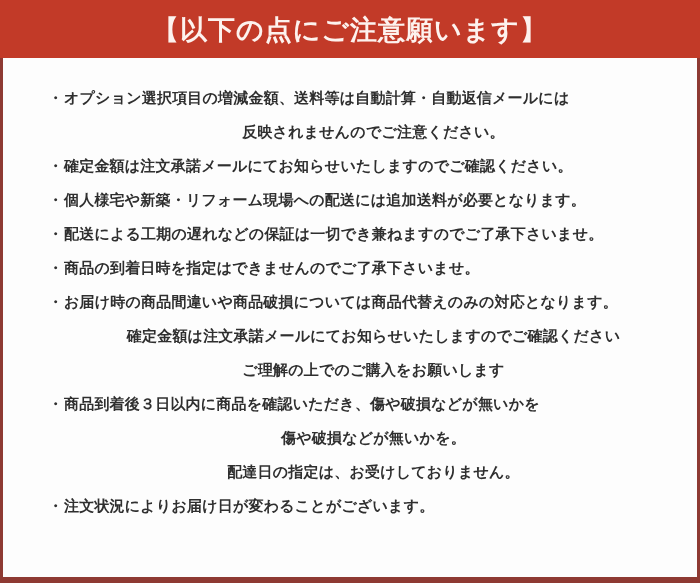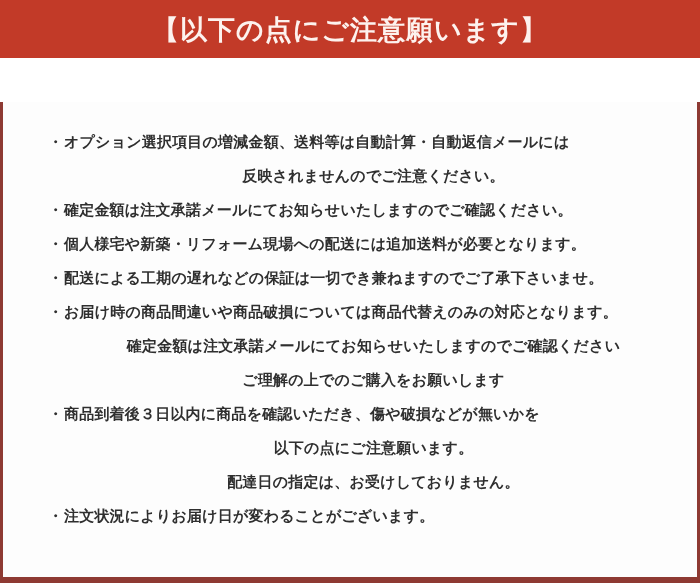--- a/index.html
+++ b/index.html
@@ -9,21 +9,20 @@
     --body-text:#2f2f2f;
     --body-bg:#fdfdfd;
   }
   html,body{margin:0;padding:0;background:#ffffff;}
   .page{
     width:700px;height:583px;
     display:flex;flex-direction:column;
     box-sizing:border-box;
     font-family:"Liberation Sans","DejaVu Sans",sans-serif;
     overflow:hidden;
-    gap:44px;
   }
   .header{
     height:58px;flex-shrink:0;
     background:var(--header-red);
     display:flex;align-items:center;justify-content:center;
   }
   .header-title{
     color:var(--title-text);
     font-size:27px;font-weight:700;
     letter-spacing:1px;
@@ -64,22 +63,23 @@
   <div class="header">
     <div class="header-title">【以下の点にご注意願います】</div>
   </div>
   <div class="body">
     <div>
         <div class="note-line"><span class="bullet">・</span><span>オプション選択項目の増減金額、送料等は自動計算・自動返信メールには</span></div>
         <div class="note-line cont"><span>反映されませんのでご注意ください。</span></div>
         <div class="note-line"><span class="bullet">・</span><span>確定金額は注文承諾メールにてお知らせいたしますのでご確認ください。</span></div>
         <div class="note-line"><span class="bullet">・</span><span>個人様宅や新築・リフォーム現場への配送には追加送料が必要となります。</span></div>
         <div class="note-line"><span class="bullet">・</span><span>配送による工期の遅れなどの保証は一切でき兼ねますのでご了承下さいませ。</span></div>
+        <div class="note-line"><span class="bullet">・</span><span>商品の到着日時を指定はできませんのでご了承下さいませ。</span></div>
         <div class="note-line"><span class="bullet">・</span><span>お届け時の商品間違いや商品破損については商品代替えのみの対応となります。</span></div>
         <div class="note-line cont"><span>確定金額は注文承諾メールにてお知らせいたしますのでご確認ください</span></div>
         <div class="note-line cont"><span>ご理解の上でのご購入をお願いします</span></div>
         <div class="note-line"><span class="bullet">・</span><span>商品到着後３日以内に商品を確認いただき、傷や破損などが無いかを</span></div>
-        <div class="note-line cont"><span>以下の点にご注意願います。</span></div>
+        <div class="note-line cont"><span>傷や破損などが無いかを。</span></div>
         <div class="note-line cont"><span>配達日の指定は、お受けしておりません。</span></div>
         <div class="note-line"><span class="bullet">・</span><span>注文状況によりお届け日が変わることがございます。</span></div>
       </div>
   </div>
 </div>
 
 </body></html>

